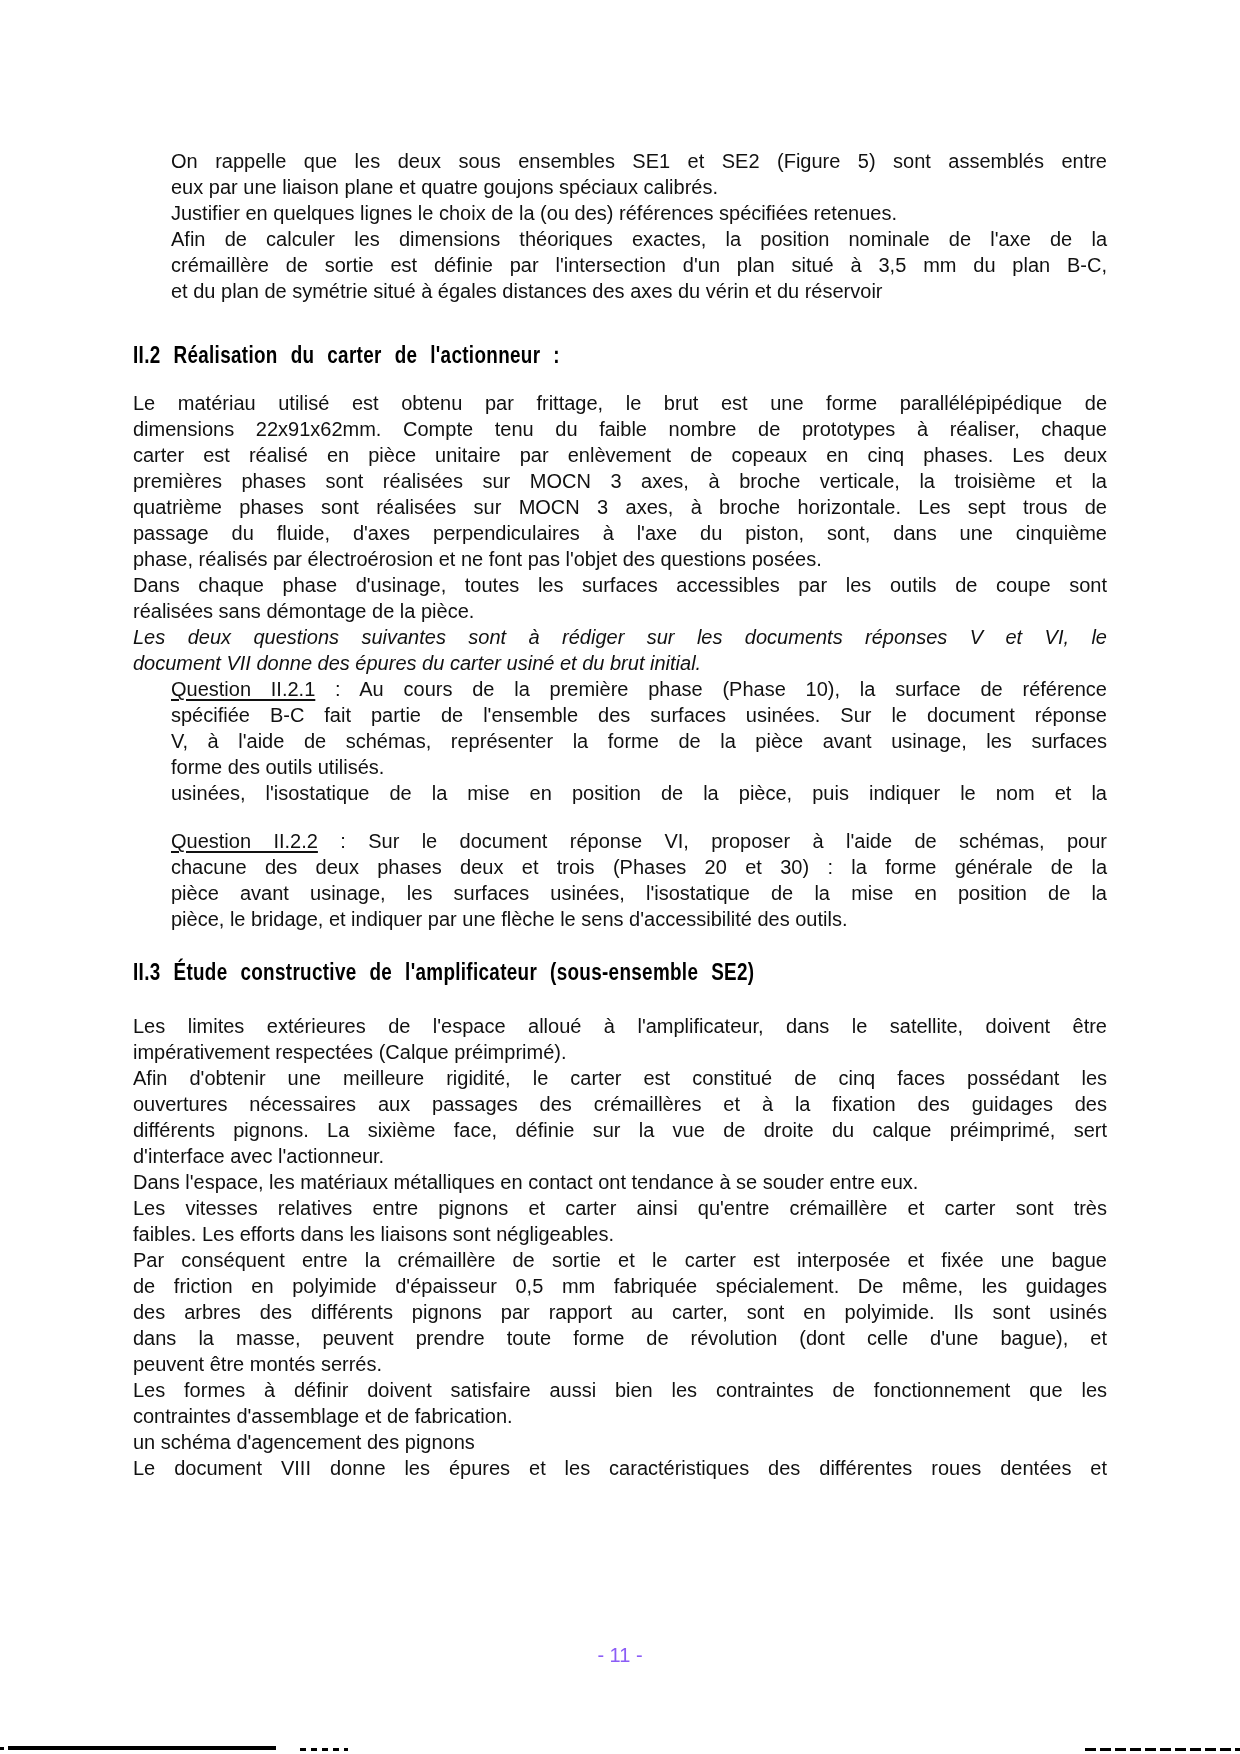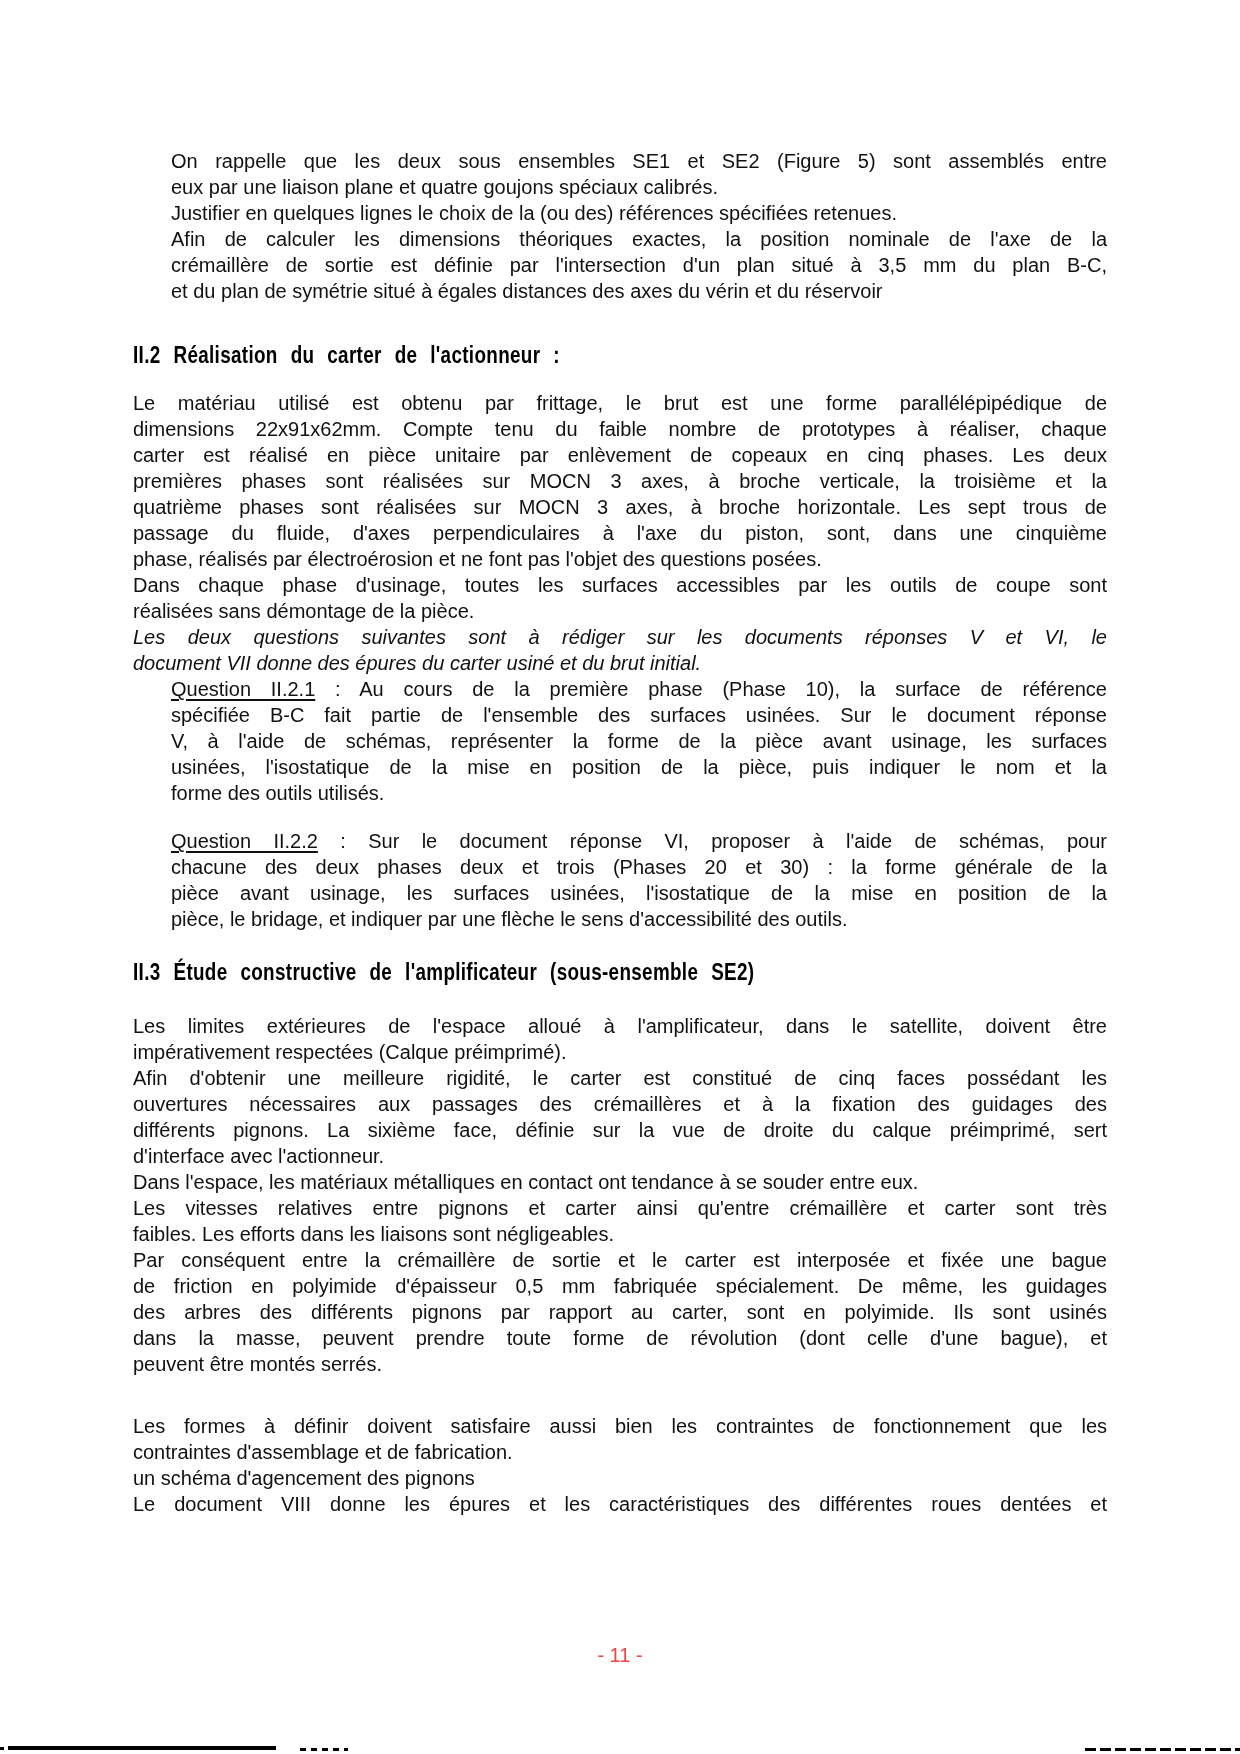--- a/index.html
+++ b/index.html
@@ -28,21 +28,21 @@
     transform:scaleX(0.82);
     transform-origin:0 50%;
     font-size:23px;line-height:28px;
     word-spacing:9px;letter-spacing:0.4px;
     white-space:nowrap;
     color:#000;
   }
   .q-label{text-decoration:underline;text-underline-offset:3px;}
   .page-number{
     position:absolute;left:0;top:1644px;width:1240px;
-    text-align:center;font-size:20px;color:#ef4444;
+    text-align:center;font-size:20px;color:#8b5cf6;
   }
   
   .artifact{position:absolute;background:#000;}
   .a-left-tiny{left:0;top:1747px;width:4px;height:3px;}
   .a-left-bar{left:8px;top:1746px;width:268px;height:4px;}
   .a-mid-dashes{
     left:300px;top:1748px;width:48px;height:3px;background:
     repeating-linear-gradient(90deg,#000 0 6px,transparent 6px 11px);
   }
   .a-right-dashes{
@@ -77,22 +77,22 @@
       <div class="line">réalisées sans démontage de la pièce.</div>
     </div>
     <div class="block italic">
       <div class="line just">Les deux questions suivantes sont à rédiger sur les documents réponses V et VI, le</div>
       <div class="line">document VII donne des épures du carter usiné et du brut initial.</div>
     </div>
     <div class="block question indent">
       <div class="line just"><span class="q-label">Question II.2.1</span> : Au cours de la première phase (Phase 10), la surface de référence</div>
       <div class="line just">spécifiée B-C fait partie de l'ensemble des surfaces usinées. Sur le document réponse</div>
       <div class="line just">V, à l'aide de schémas, représenter la forme de la pièce avant usinage, les surfaces</div>
+      <div class="line">forme des outils utilisés.</div>
       <div class="line just">usinées, l'isostatique de la mise en position de la pièce, puis indiquer le nom et la</div>
-      <div class="line">forme des outils utilisés.</div>
     </div>
     <div class="block question indent" style="margin-top: 22px;">
       <div class="line just"><span class="q-label">Question II.2.2</span> : Sur le document réponse VI, proposer à l'aide de schémas, pour</div>
       <div class="line just">chacune des deux phases deux et trois (Phases 20 et 30) : la forme générale de la</div>
       <div class="line just">pièce avant usinage, les surfaces usinées, l'isostatique de la mise en position de la</div>
       <div class="line">pièce, le bridage, et indiquer par une flèche le sens d'accessibilité des outils.</div>
     </div>
     <div class="block heading" style="margin-top: 26px;"><span class="h-inner">II.3 Étude constructive de l'amplificateur (sous-ensemble SE2)</span></div>
     <div class="block para" style="margin-top: 27px;">
       <div class="line just">Les limites extérieures de l'espace alloué à l'amplificateur, dans le satellite, doivent être</div>
@@ -111,21 +111,21 @@
       <div class="line just">Les vitesses relatives entre pignons et carter ainsi qu'entre crémaillère et carter sont très</div>
       <div class="line">faibles. Les efforts dans les liaisons sont négligeables.</div>
     </div>
     <div class="block para">
       <div class="line just">Par conséquent entre la crémaillère de sortie et le carter est interposée et fixée une bague</div>
       <div class="line just">de friction en polyimide d'épaisseur 0,5 mm fabriquée spécialement. De même, les guidages</div>
       <div class="line just">des arbres des différents pignons par rapport au carter, sont en polyimide. Ils sont usinés</div>
       <div class="line just">dans la masse, peuvent prendre toute forme de révolution (dont celle d'une bague), et</div>
       <div class="line">peuvent être montés serrés.</div>
     </div>
-    <div class="block para" style="margin-top: 36px;">
+    <div class="block para" style="">
       <div class="line just">Les formes à définir doivent satisfaire aussi bien les contraintes de fonctionnement que les</div>
       <div class="line">contraintes d'assemblage et de fabrication.</div>
     </div>
     <div class="block para">
       <div class="line">un schéma d'agencement des pignons</div>
       <div class="line just">Le document VIII donne les épures et les caractéristiques des différentes roues dentées et</div>
     </div>
   </div>
 
 <div class="page-number">- 11 -</div>

